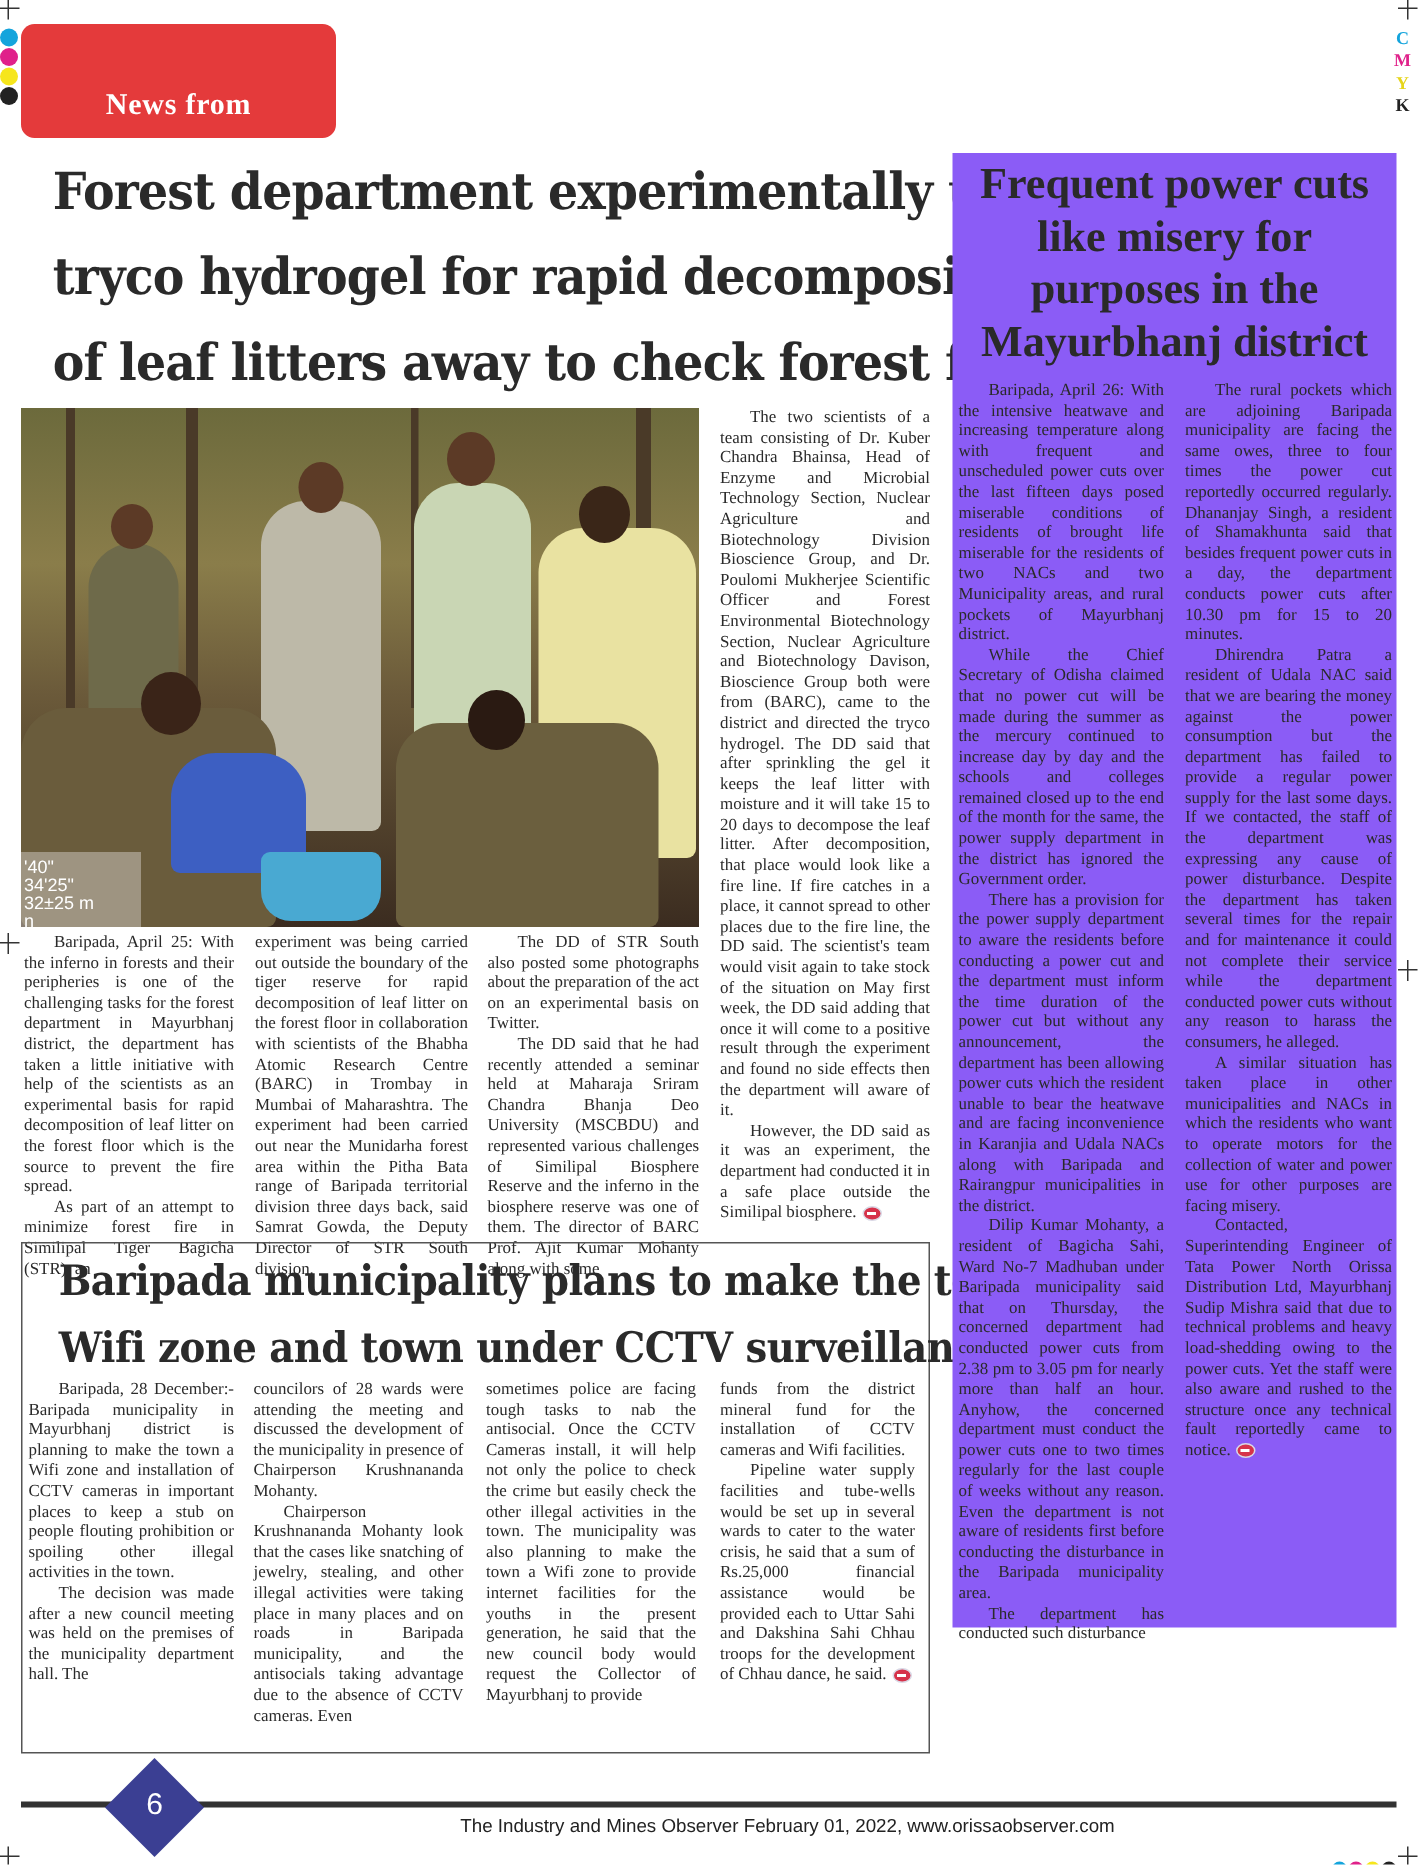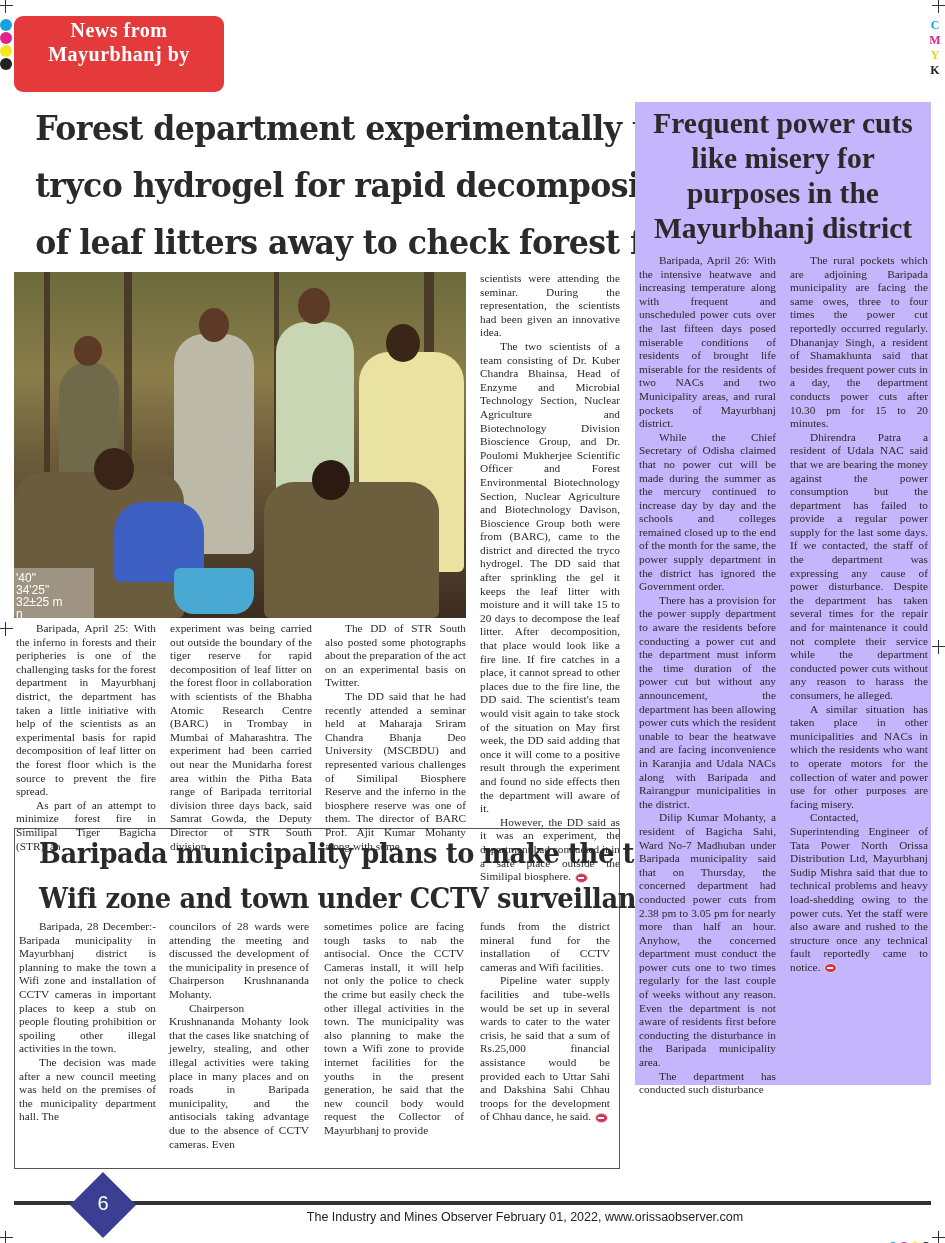--- a/index.html
+++ b/index.html
@@ -10,42 +10,42 @@
   .crop::before { content: ""; position: absolute; left: 6px; top: 0; width: 1px; height: 14px; background: #333; }
   .crop::after { content: ""; position: absolute; left: 0; top: 6px; width: 14px; height: 1px; background: #333; }
 
   .reg-dots { position: absolute; left: 0; top: 19px; width: 12px; }
   .reg-dots span { display: block; width: 12px; height: 12px; border-radius: 50%; margin-bottom: 1px; }
 
   .cmyk { position: absolute; right: 3px; top: 18px; width: 14px; text-align: center; font-weight: bold; font-size: 12px; line-height: 15px; }
 
   .banner { position: absolute; left: 14px; top: 16px; width: 210px; height: 76px; background: #e43a3b; border-radius: 9px;
             color: #fff; font-weight: bold; font-size: 20px; line-height: 24px; text-align: center; padding-top: 2px; letter-spacing: 0.5px; }
-  .banner div { display: block; }
+  .banner div { display: block; margin-top: 40px; }
 
   .headline1 { position: absolute; left: 14px; top: 100px; width: 604px; text-align: center; font-family: "DejaVu Serif", serif;
                font-weight: bold; font-size: 34px; line-height: 57px; color: #2a2a2a; letter-spacing: -0.6px; transform: scaleX(0.93); transform-origin: center top; white-space: nowrap; }
 
   .photo { position: absolute; left: 14px; top: 272px; width: 452px; height: 346px; overflow: hidden;
            background: linear-gradient(180deg, #6c6a3c 0%, #8a7d4a 30%, #6b5a3a 55%, #3b2c20 100%); }
   .photo .tree { position: absolute; top: 0; width: 8px; height: 200px; background: #4a3a28; }
   .photo .person { position: absolute; border-radius: 30px 30px 6px 6px; }
   .photo .head { position: absolute; border-radius: 50%; background: #5c3a26; }
   .photo .gps { position: absolute; left: 0; top: 296px; width: 80px; height: 50px; background: rgba(200,195,185,0.55);
                 color: #fff; font-family: "Liberation Sans", sans-serif; font-size: 12px; line-height: 12px; padding: 4px 2px; }
   .photo .bucket { position: absolute; left: 160px; top: 296px; width: 80px; height: 46px; background: #49a9d2; border-radius: 6px 6px 20px 20px; }
 
   .col { position: absolute; font-size: 11.3px; line-height: 13.6px; text-align: justify; color: #2a2a2a; }
   .col p { text-indent: 20px; }
   .col p.noind { text-indent: 0; }
 
   .endmark { display: inline-block; width: 13px; height: 10px; border-radius: 50%; background: #d6324a; border: 1.5px solid #d9d9e6; vertical-align: middle; margin-left: 4px; position: relative; }
   .endmark::after { content: ""; position: absolute; left: 2px; top: 3px; width: 6px; height: 2px; background: #fff; }
 
-  .sidebar { position: absolute; left: 635px; top: 102px; width: 296px; height: 983px; background: #c4b5fd; padding-left: 46px; }
+  .sidebar { position: absolute; left: 635px; top: 102px; width: 296px; height: 983px; background: #8b5cf6; padding-left: 46px; }
   .side-title { position: absolute; left: 0; top: 4px; width: 296px; text-align: center; font-weight: bold; font-size: 29.5px; line-height: 35px; color: #2a2a2a; }
 
   .box2 { position: absolute; left: 14px; top: 828px; width: 606px; height: 341px; border: 1.5px solid #555; }
   .headline2 { position: absolute; left: 0; top: 2px; width: 603px; text-align: center; font-family: "DejaVu Serif", serif; font-weight: bold;
                font-size: 28px; line-height: 45px; color: #2a2a2a; transform: scaleX(0.92); transform-origin: center top; white-space: nowrap; letter-spacing: -0.4px; }
 
   .footer-rule { position: absolute; left: 14px; top: 1201px; width: 917px; height: 4px; background: #333; }
   .diamond { position: absolute; left: 70px; top: 1172px; width: 66px; height: 66px; }
   .diamond-shape { position: absolute; left: 0; top: 0; width: 66px; height: 66px; background: #3b3f93; clip-path: polygon(50% 0, 100% 50%, 50% 100%, 0 50%); }
   .page-num { position: absolute; left: 0; top: 20px; width: 66px; text-align: center; color: #fff; font-size: 20px; font-family: "Liberation Sans", sans-serif; }
@@ -121,21 +121,20 @@
   <p>As part of an attempt to minimize forest fire in Similipal Tiger Bagicha (STR), an</p>
 </div>
 <div class="col" style="left:170px; top:622px; width:142px;">
   <p class="noind">experiment was being carried out outside the boundary of the tiger reserve for rapid decomposition of leaf litter on the forest floor in collaboration with scientists of the Bhabha Atomic Research Centre (BARC) in Trombay in Mumbai of Maharashtra. The experiment had been carried out near the Munidarha forest area within the Pitha Bata range of Baripada territorial division three days back, said Samrat Gowda, the Deputy Director of STR South division.</p>
 </div>
 <div class="col" style="left:325px; top:622px; width:141px;">
   <p>The DD of STR South also posted some photographs about the preparation of the act on an experimental basis on Twitter.</p>
   <p>The DD said that he had recently attended a seminar held at Maharaja Sriram Chandra Bhanja Deo University (MSCBDU) and represented various challenges of Similipal Biosphere Reserve and the inferno in the biosphere reserve was one of them. The director of BARC Prof. Ajit Kumar Mohanty along with some</p>
 </div>
 <div class="col" style="left:480px; top:272px; width:140px;">
-  <p class="noind">scientists were attending the seminar. During the representation, the scientists had been given an innovative idea.</p>
   <p>The two scientists of a team consisting of Dr. Kuber Chandra Bhainsa, Head of Enzyme and Microbial Technology Section, Nuclear Agriculture and Biotechnology Division Bioscience Group, and Dr. Poulomi Mukherjee Scientific Officer and Forest Environmental Biotechnology Section, Nuclear Agriculture and Biotechnology Davison, Bioscience Group both were from (BARC), came to the district and directed the tryco hydrogel. The DD said that after sprinkling the gel it keeps the leaf litter with moisture and it will take 15 to 20 days to decompose the leaf litter. After decomposition, that place would look like a fire line. If fire catches in a place, it cannot spread to other places due to the fire line, the DD said. The scientist's team would visit again to take stock of the situation on May first week, the DD said adding that once it will come to a positive result through the experiment and found no side effects then the department will aware of it.</p>
   <p><span>However, the DD said as it was an experiment, the department had conducted it in a safe place outside the Similipal biosphere.</span><span class="endmark"></span></p>
 </div>
 
 <div class="box2">
   <div class="headline2">
     <div>Baripada municipality plans to make the town</div>
     <div>Wifi zone and town under CCTV surveillance</div>
   </div>
   <div class="col" style="left:4px; top:91px; width:137px;">

